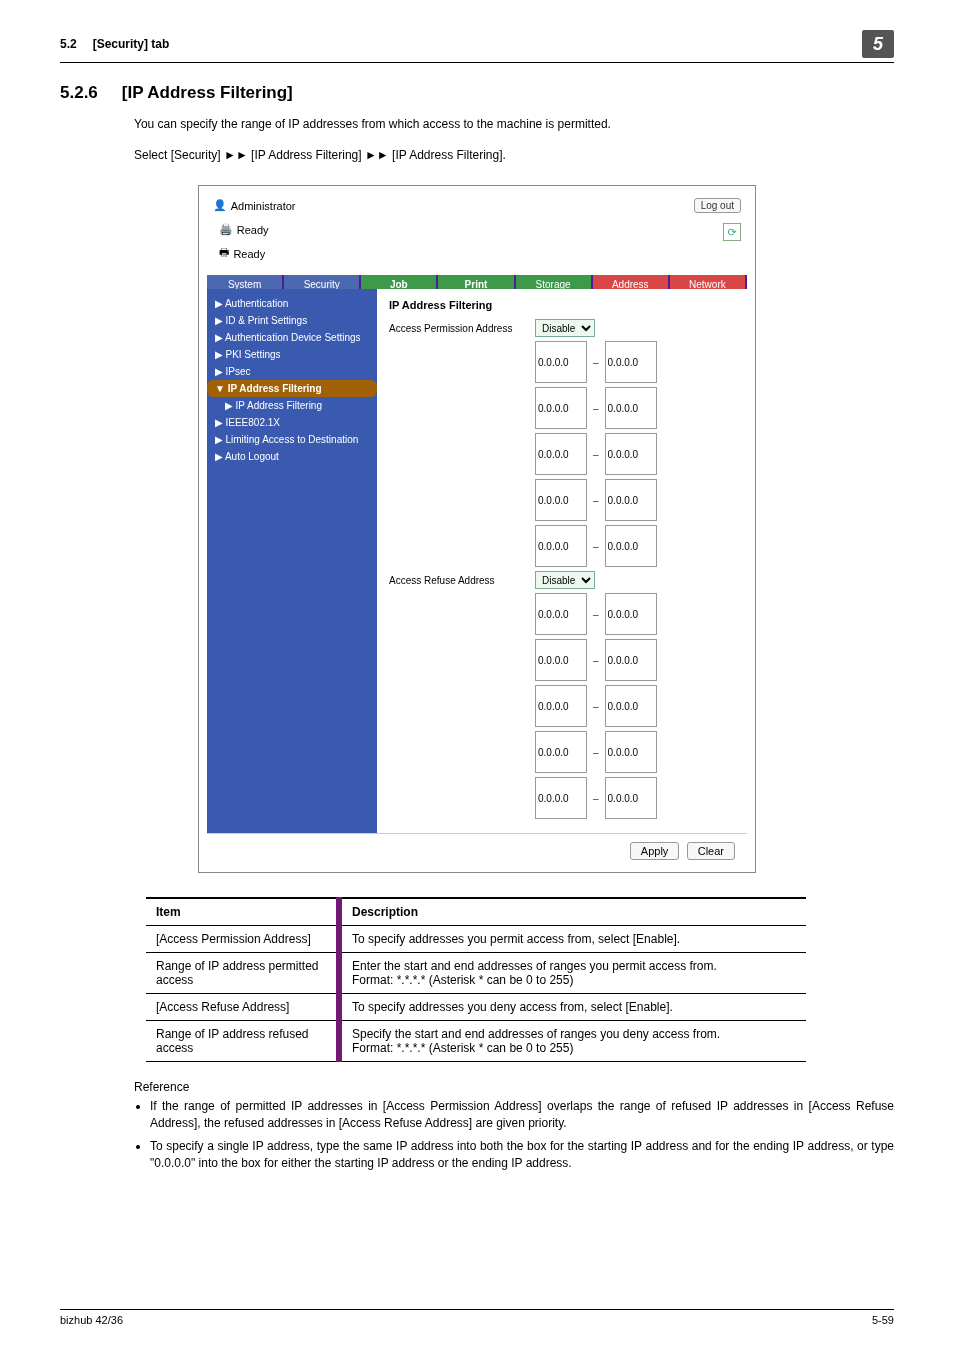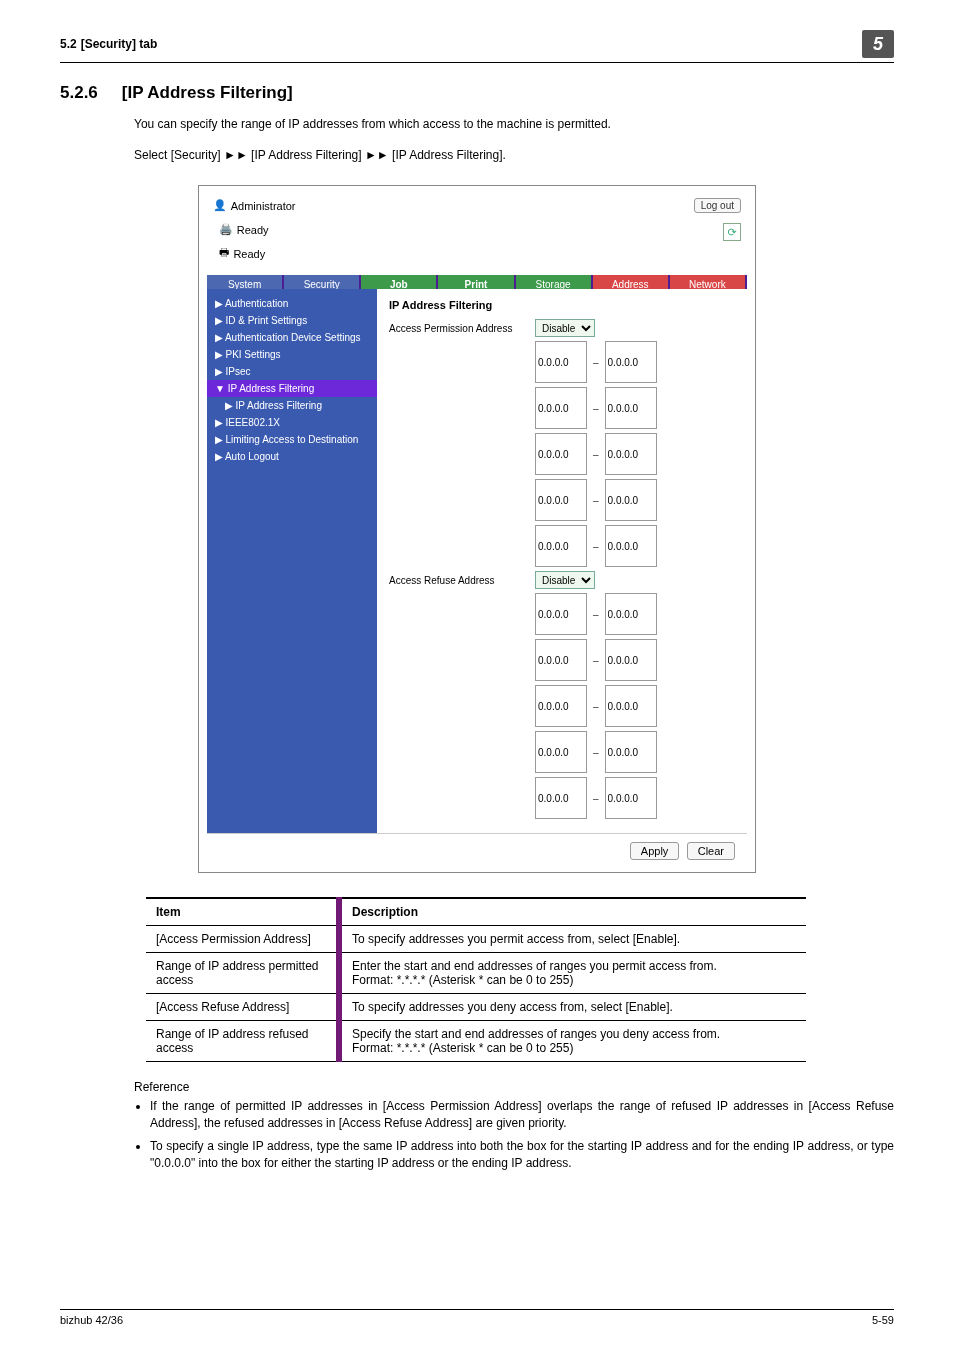--- a/index.html
+++ b/index.html
@@ -20,21 +20,21 @@
   }
   .hdr-row {
     display: flex;
     align-items: center;
     justify-content: space-between;
     margin-bottom: 4px;
   }
   .hdr-left {
     font-weight: bold;
     display: flex;
-    gap: 4px;
+    gap: 16px;
     text-align: right;
   }
   .hdr-badge {
     width: 32px;
     height: 28px;
     background: #555;
     color: #fff;
     font-weight: bold;
     font-size: 18px;
     display: flex;
@@ -102,21 +102,21 @@
     width: 170px;
     background: #3a5ab0;
     font-size: 10px;
     padding: 6px 0;
   }
   .sb-item {
     padding: 3px 8px;
     color: #fff;
     white-space: nowrap; overflow:hidden; text-overflow:ellipsis;
   }
-  .sb-item.sel { background:#6d28d9; font-weight:normal; }
+  .sb-item.sel { background:#a16207; font-weight:bold;border-radius:6px; }
   .sb-sub { padding-left: 18px; }
   .content {
     flex: 1;
     padding: 10px 12px;
     font-size: 10px;
   }
   .ctitle { font-weight: bold; margin-bottom: 8px; font-size:11px; }
   .crow { display:flex; align-items:center; gap:6px; margin-bottom:4px; white-space:nowrap; }
   .crow-label { width: 140px; }
   select.sel {

